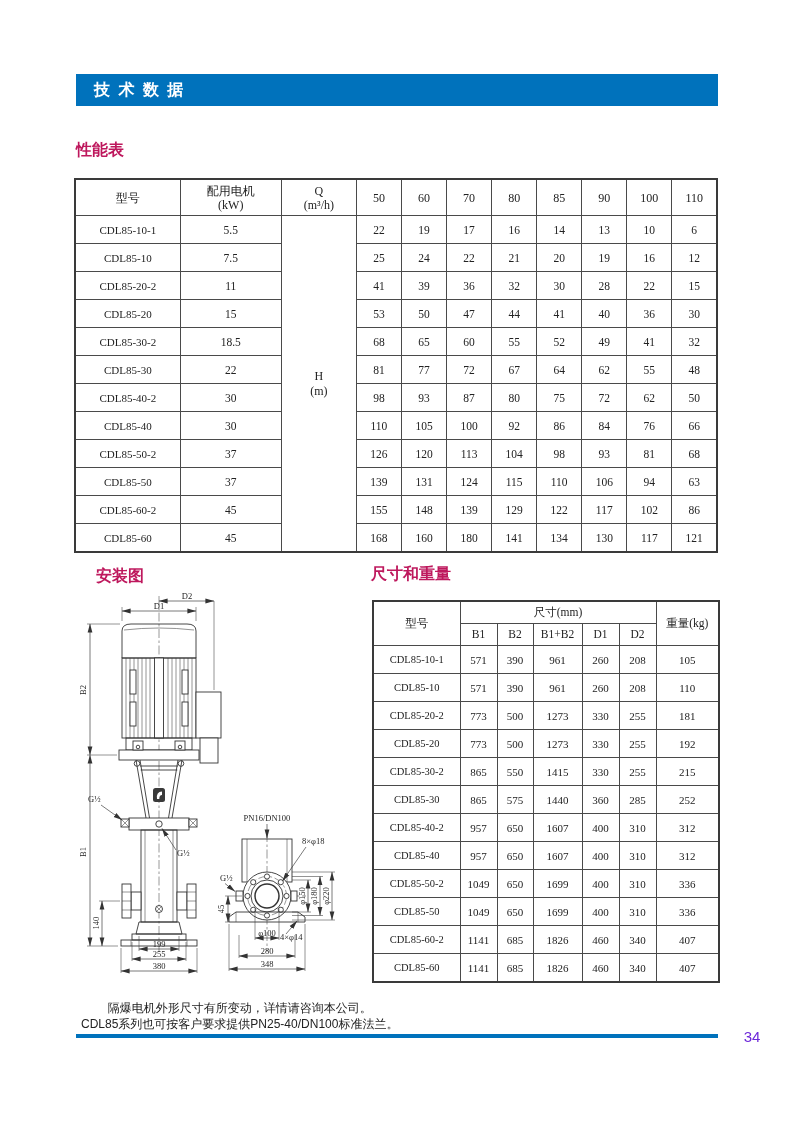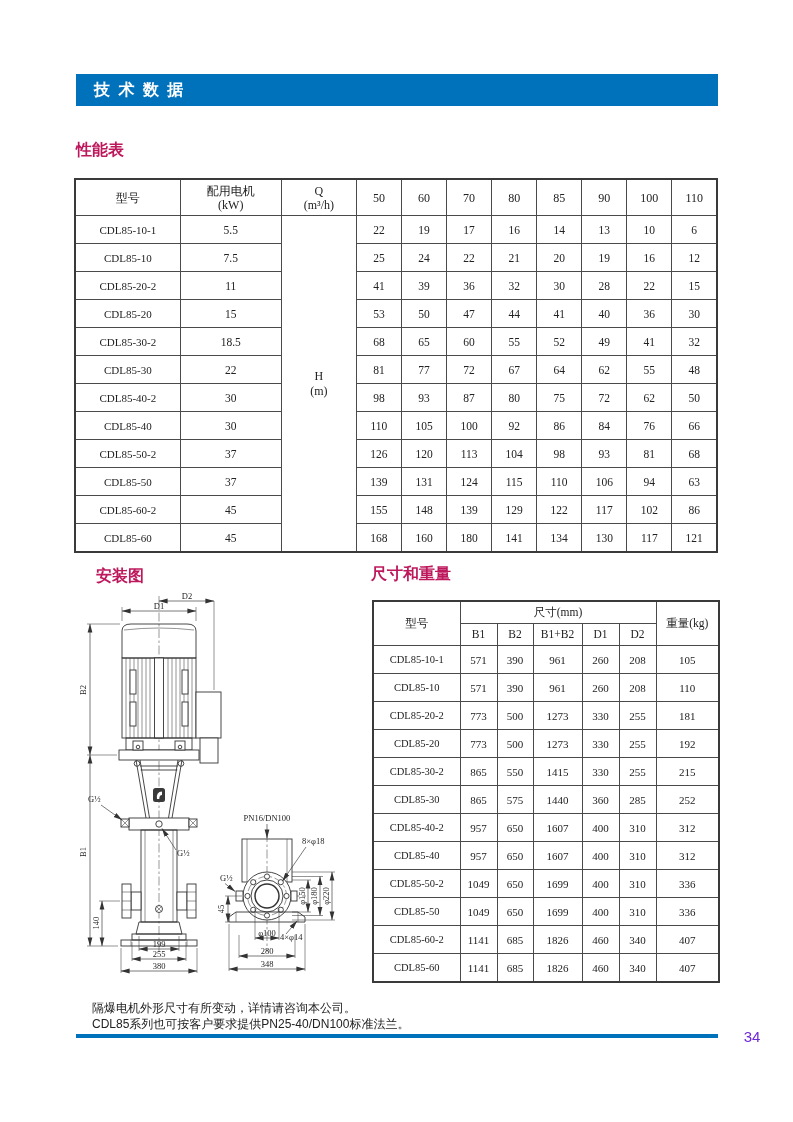--- a/index.html
+++ b/index.html
@@ -23,22 +23,22 @@
   .dims td{height:27px;font-size:11px;}
   .dims td.model{font-size:10.5px;}
   .diagram{position:absolute;left:74px;top:590px;width:292px;height:404px;}
   .diagram .oln{stroke:#333;stroke-width:.9;fill:none;}
   .diagram .thin{stroke:#3a3a3a;stroke-width:.55;fill:none;}
   .diagram .wfill{fill:#fff;}
   .diagram .cl{stroke:#444;stroke-width:.55;fill:none;stroke-dasharray:9 2.5 2.5 2.5;}
   .diagram .dim{stroke:#333;stroke-width:.65;fill:none;marker-start:url(#ah);marker-end:url(#ah);}
   .diagram .ldr{stroke:#333;stroke-width:.65;fill:none;marker-end:url(#ah);}
   .diagram text{fill:#1d1d1d;font-family:"Liberation Serif","DejaVu Serif",serif;font-size:8.5px;}
-  .notes{position:absolute;left:92px;top:1000px;font-family:"Liberation Sans","DejaVu Sans",sans-serif;
-        font-size:12px;line-height:16px;color:#222;}
+  .notes{position:absolute;left:81px;top:1000px;font-family:"Liberation Sans","DejaVu Sans",sans-serif;
+        font-size:12px;line-height:16px;color:#222;text-align:center;}
   .divider{position:absolute;left:76px;top:1034px;width:642px;height:4px;background:#0072BC;}
   .pagenum{position:absolute;left:732px;top:1028px;width:40px;text-align:center;
         font-family:"Liberation Sans","DejaVu Sans",sans-serif;font-size:15px;color:#6d28d9;}
 </style>
 </head>
 <body>
 
 <div class="page">
 
   <div class="header-bar">

